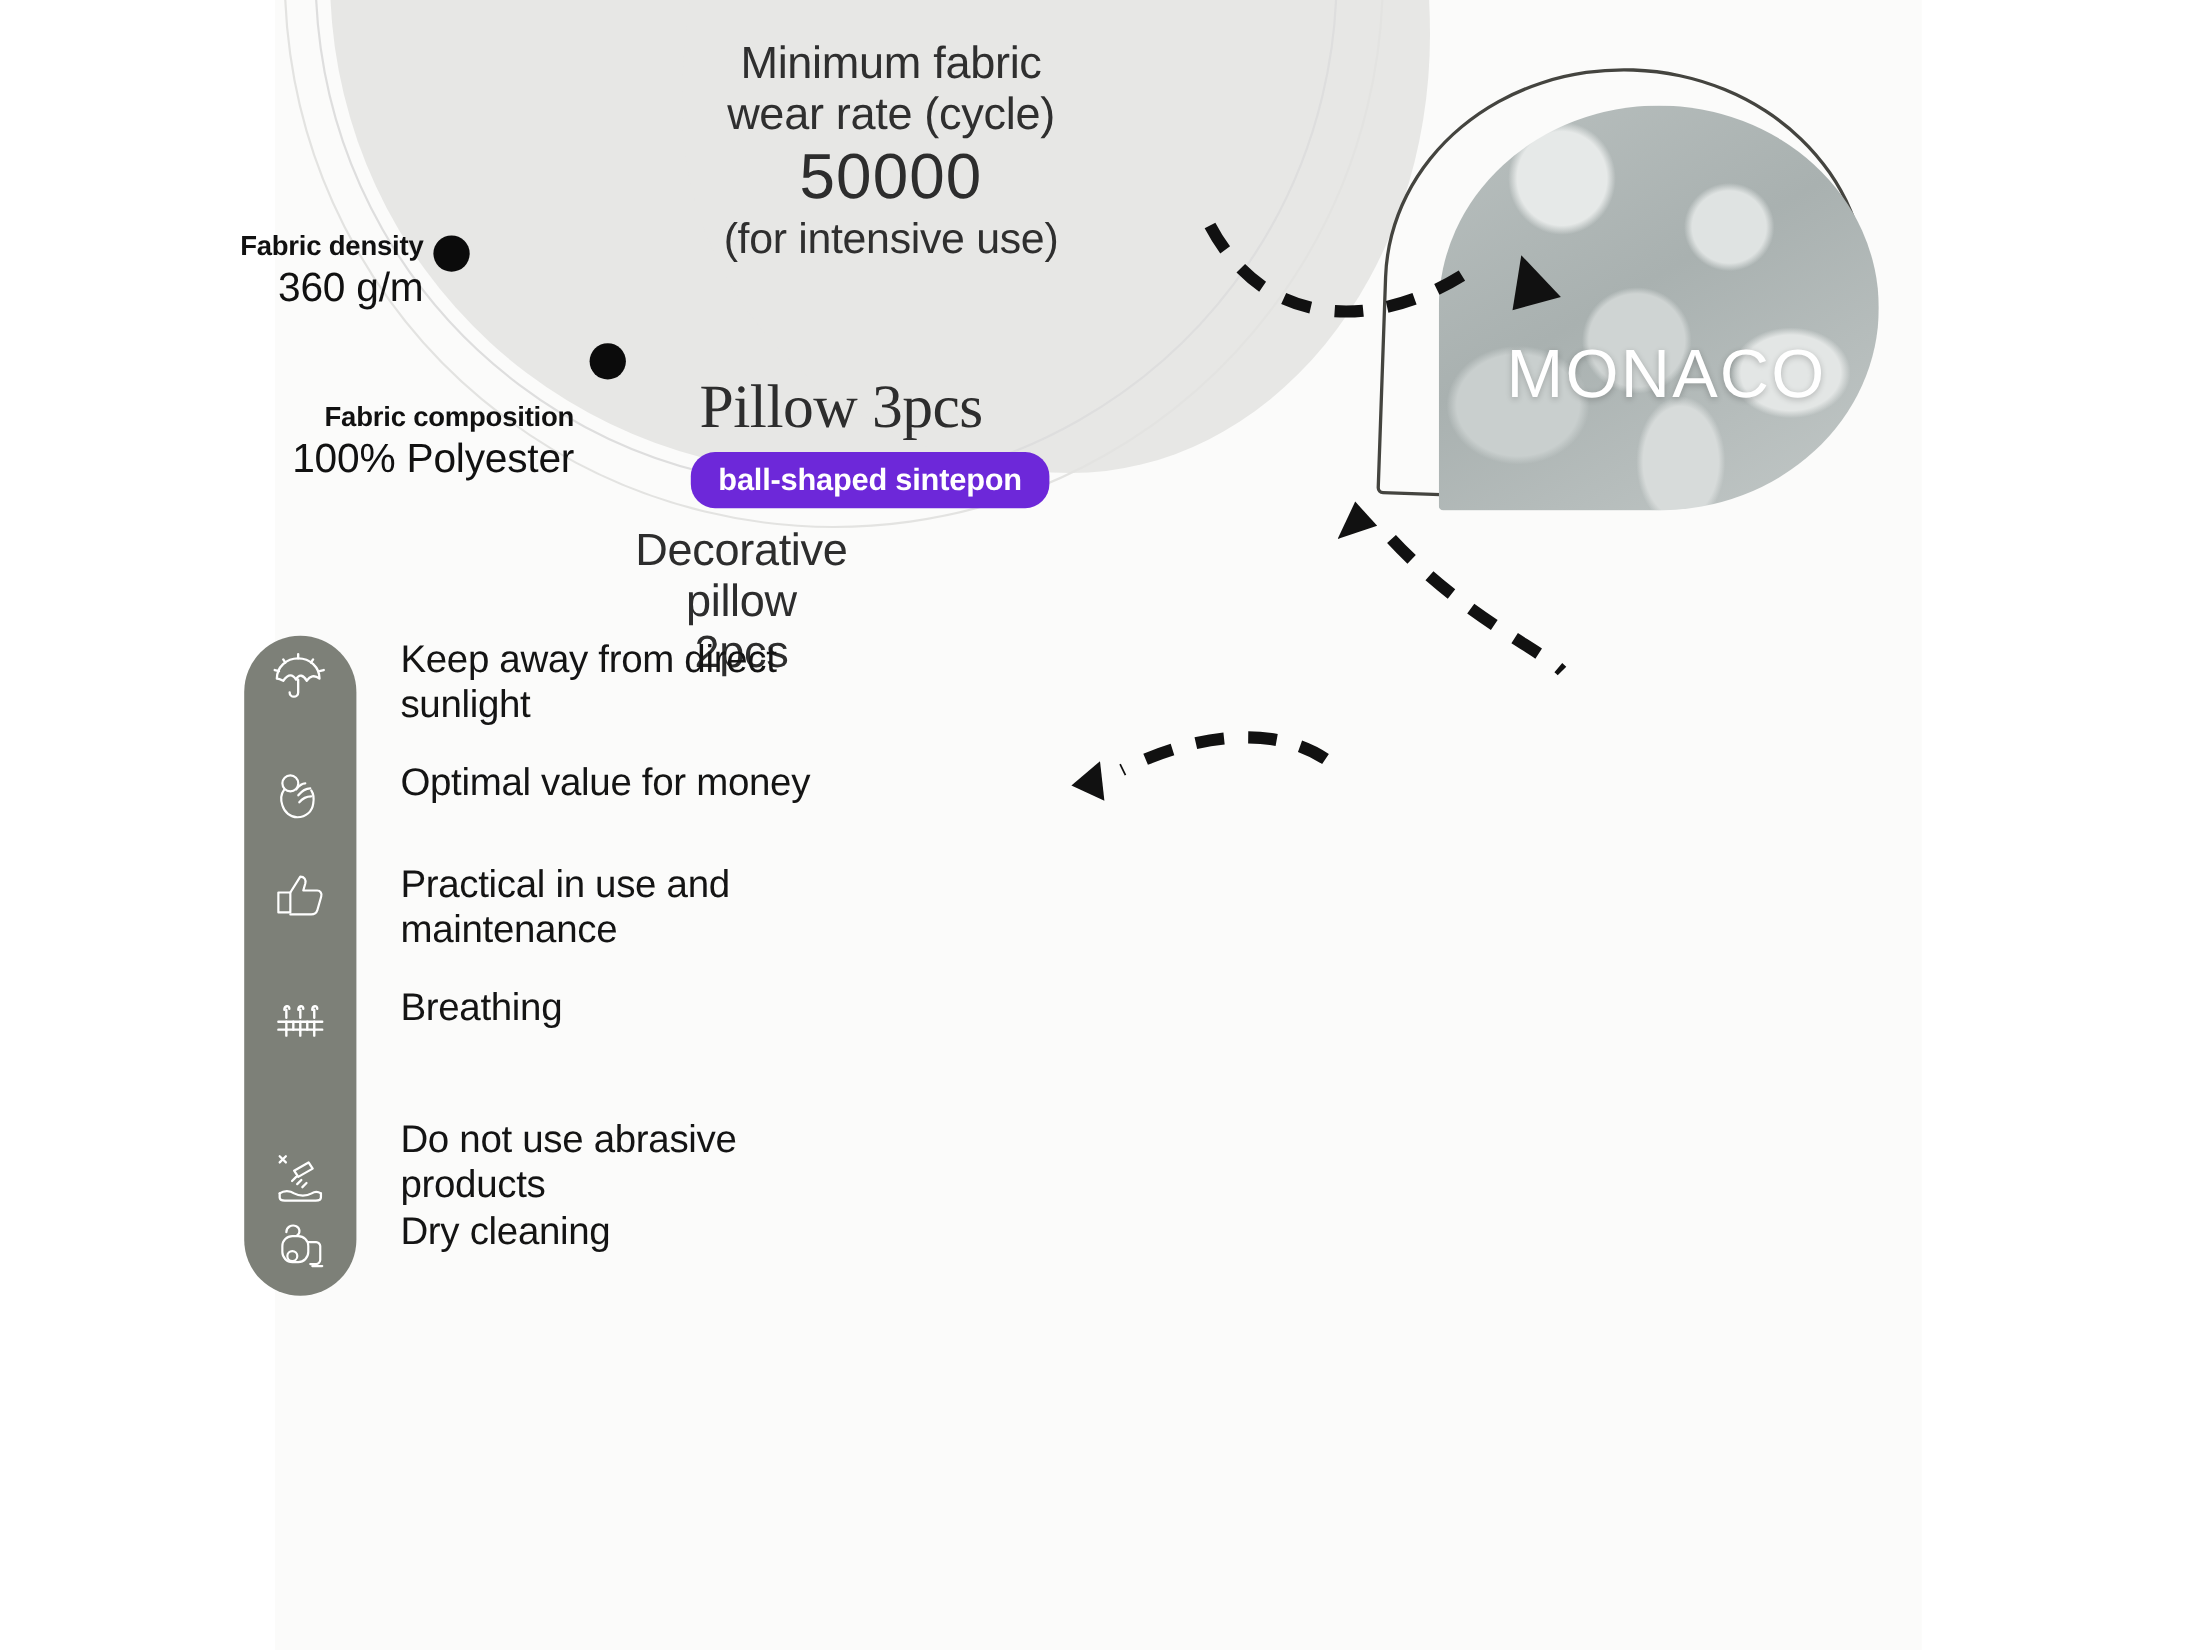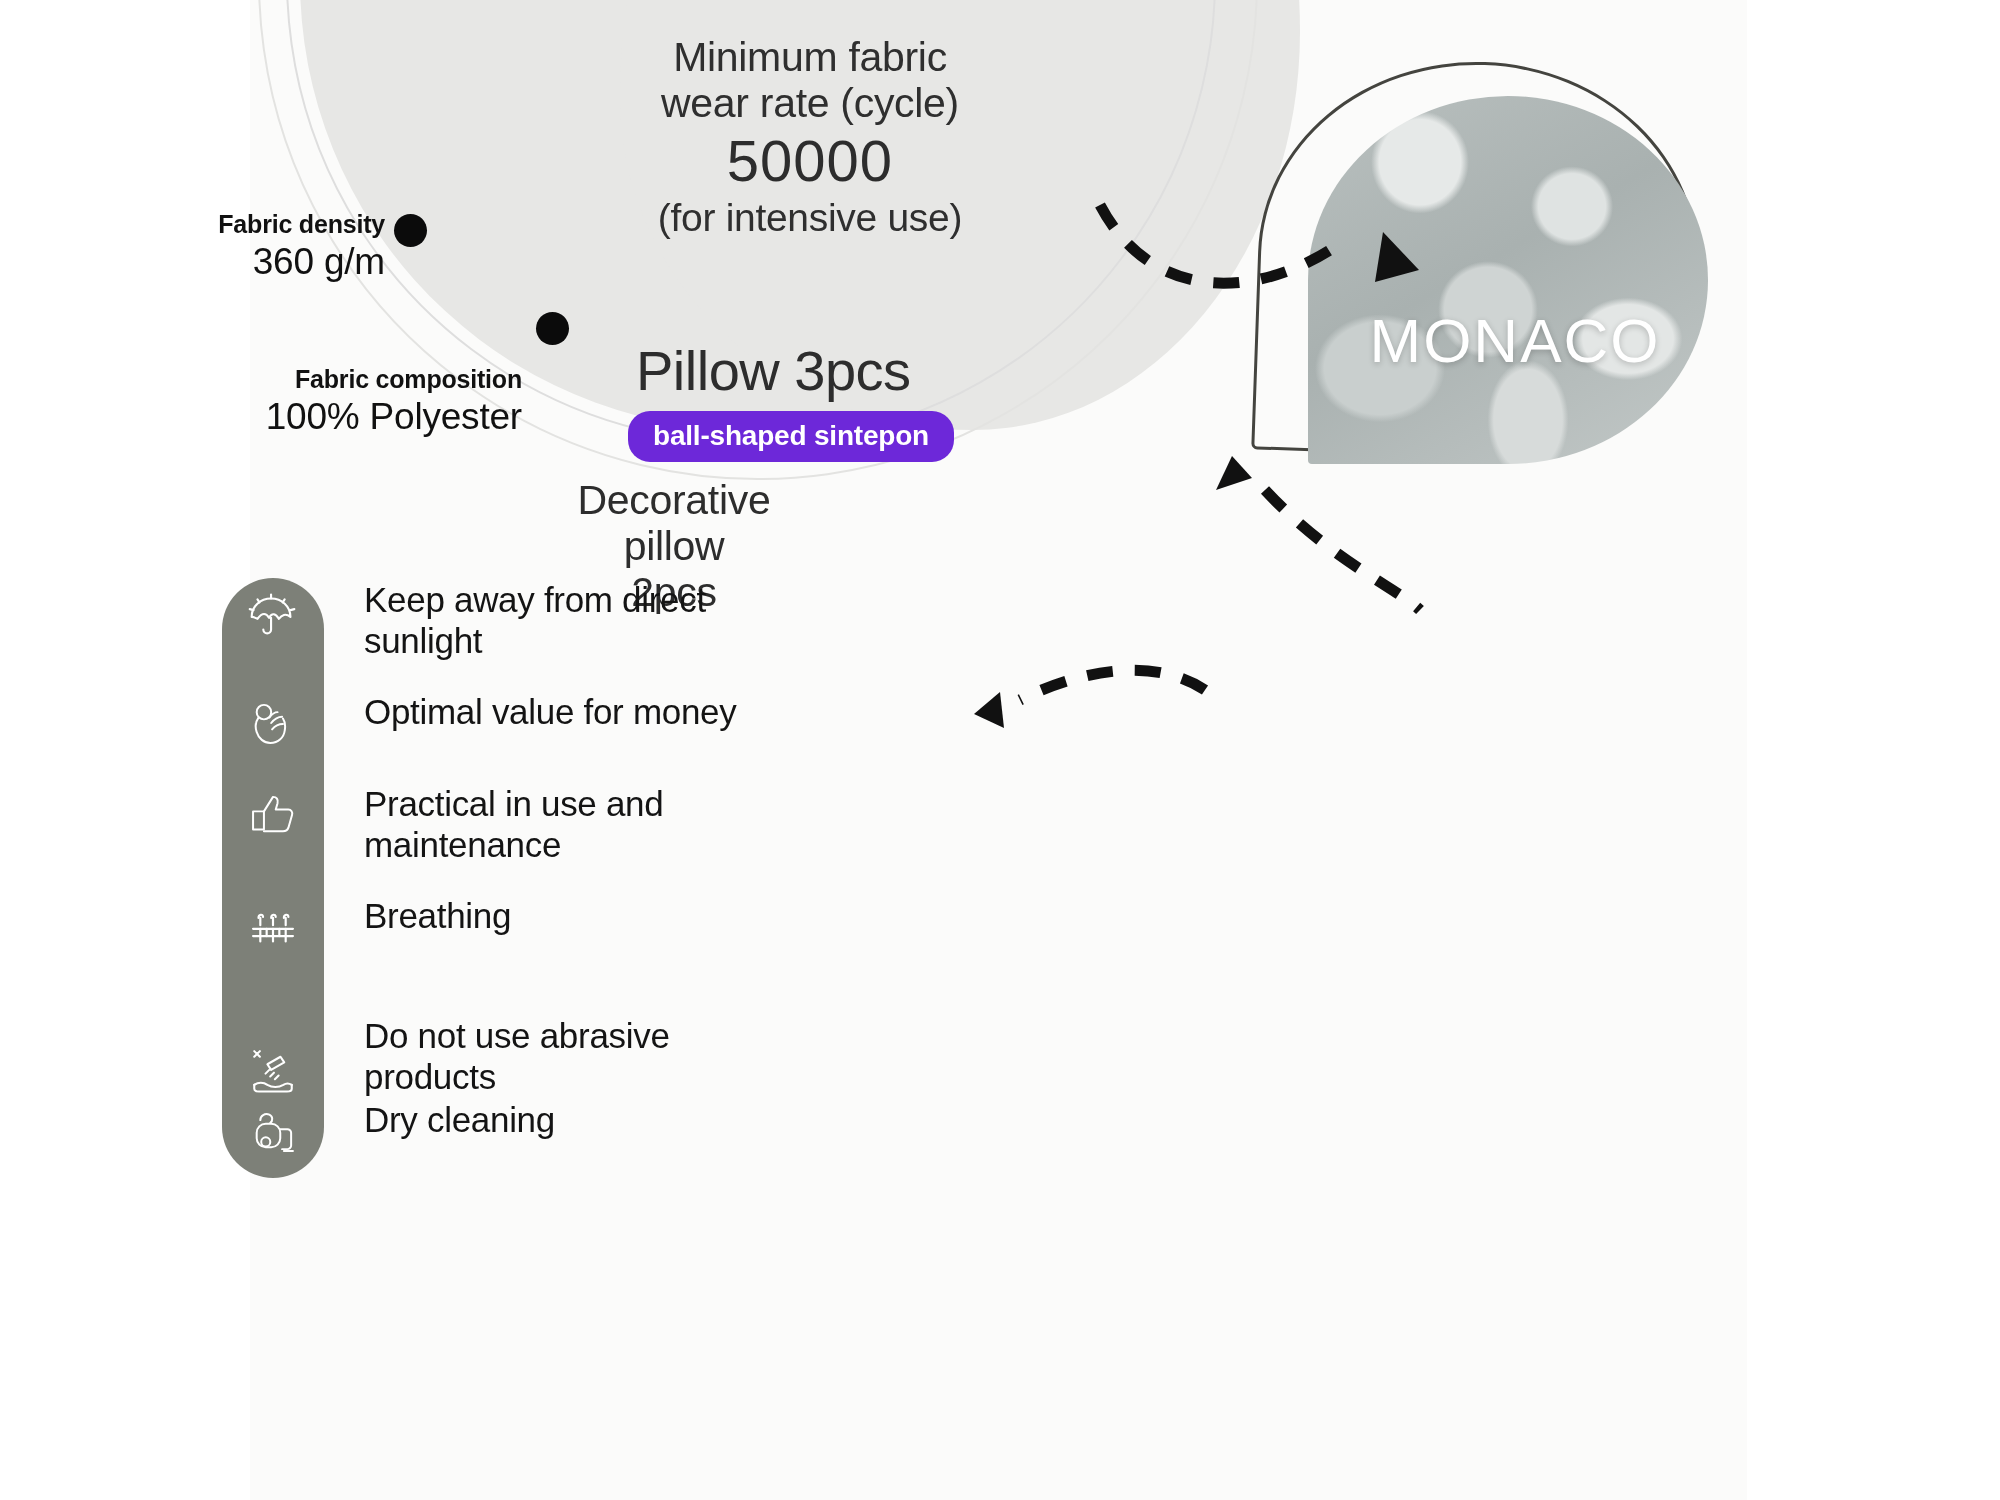--- a/index.html
+++ b/index.html
@@ -151,21 +151,21 @@
   .anno .t2 { font-size:37px; line-height:1.18; letter-spacing:-.2px; }
   .dot { position:absolute; width:33px; height:33px; border-radius:50%; background:#0b0b0b; }
 
   #anno-density { left:140px; top:210px; width:245px; }
   #dot-density  { left:394px; top:214px; }
   #anno-comp    { left:230px; top:317px; width:292px;margin-top:48px; }
   #dot-comp     { left:536px; top:312px; }
 
   .pillow-title {
     position:absolute; left:636px; top:338px;
-    font-size:56px; color:#2d2d2d; letter-spacing:-.5px;
+    font-size:56px; color:#2d2d2d; letter-spacing:-.5px;font-family:Liberation Serif, serif;
   }
   .badge {
     position:absolute; left:628px; top:411px;
     background:#6d28d9; color:#ffffff;
     font-size:28px; font-weight:bold; letter-spacing:-.2px;
     padding:9px 25px 10px; border-radius:22px;
   }
   .deco-title {
     position:absolute; left:524px; top:478px; width:300px;
     font-size:41px; color:#2d2d2d; line-height:1.12; text-align:center;

